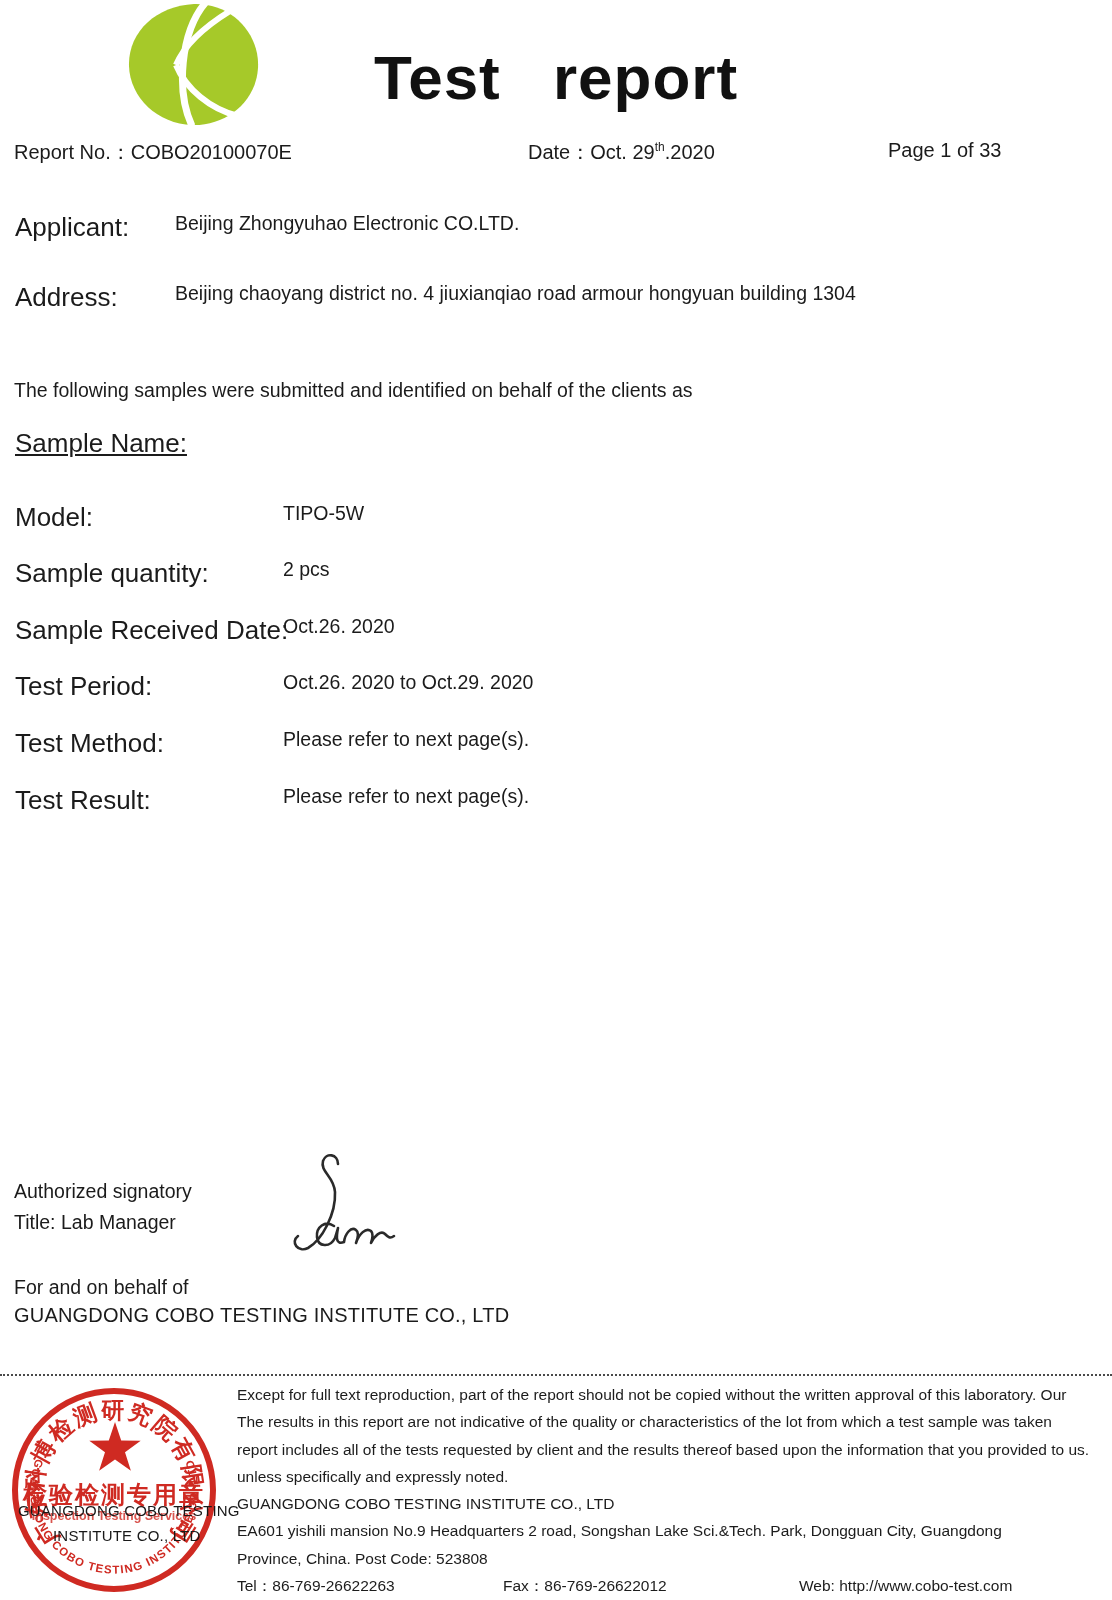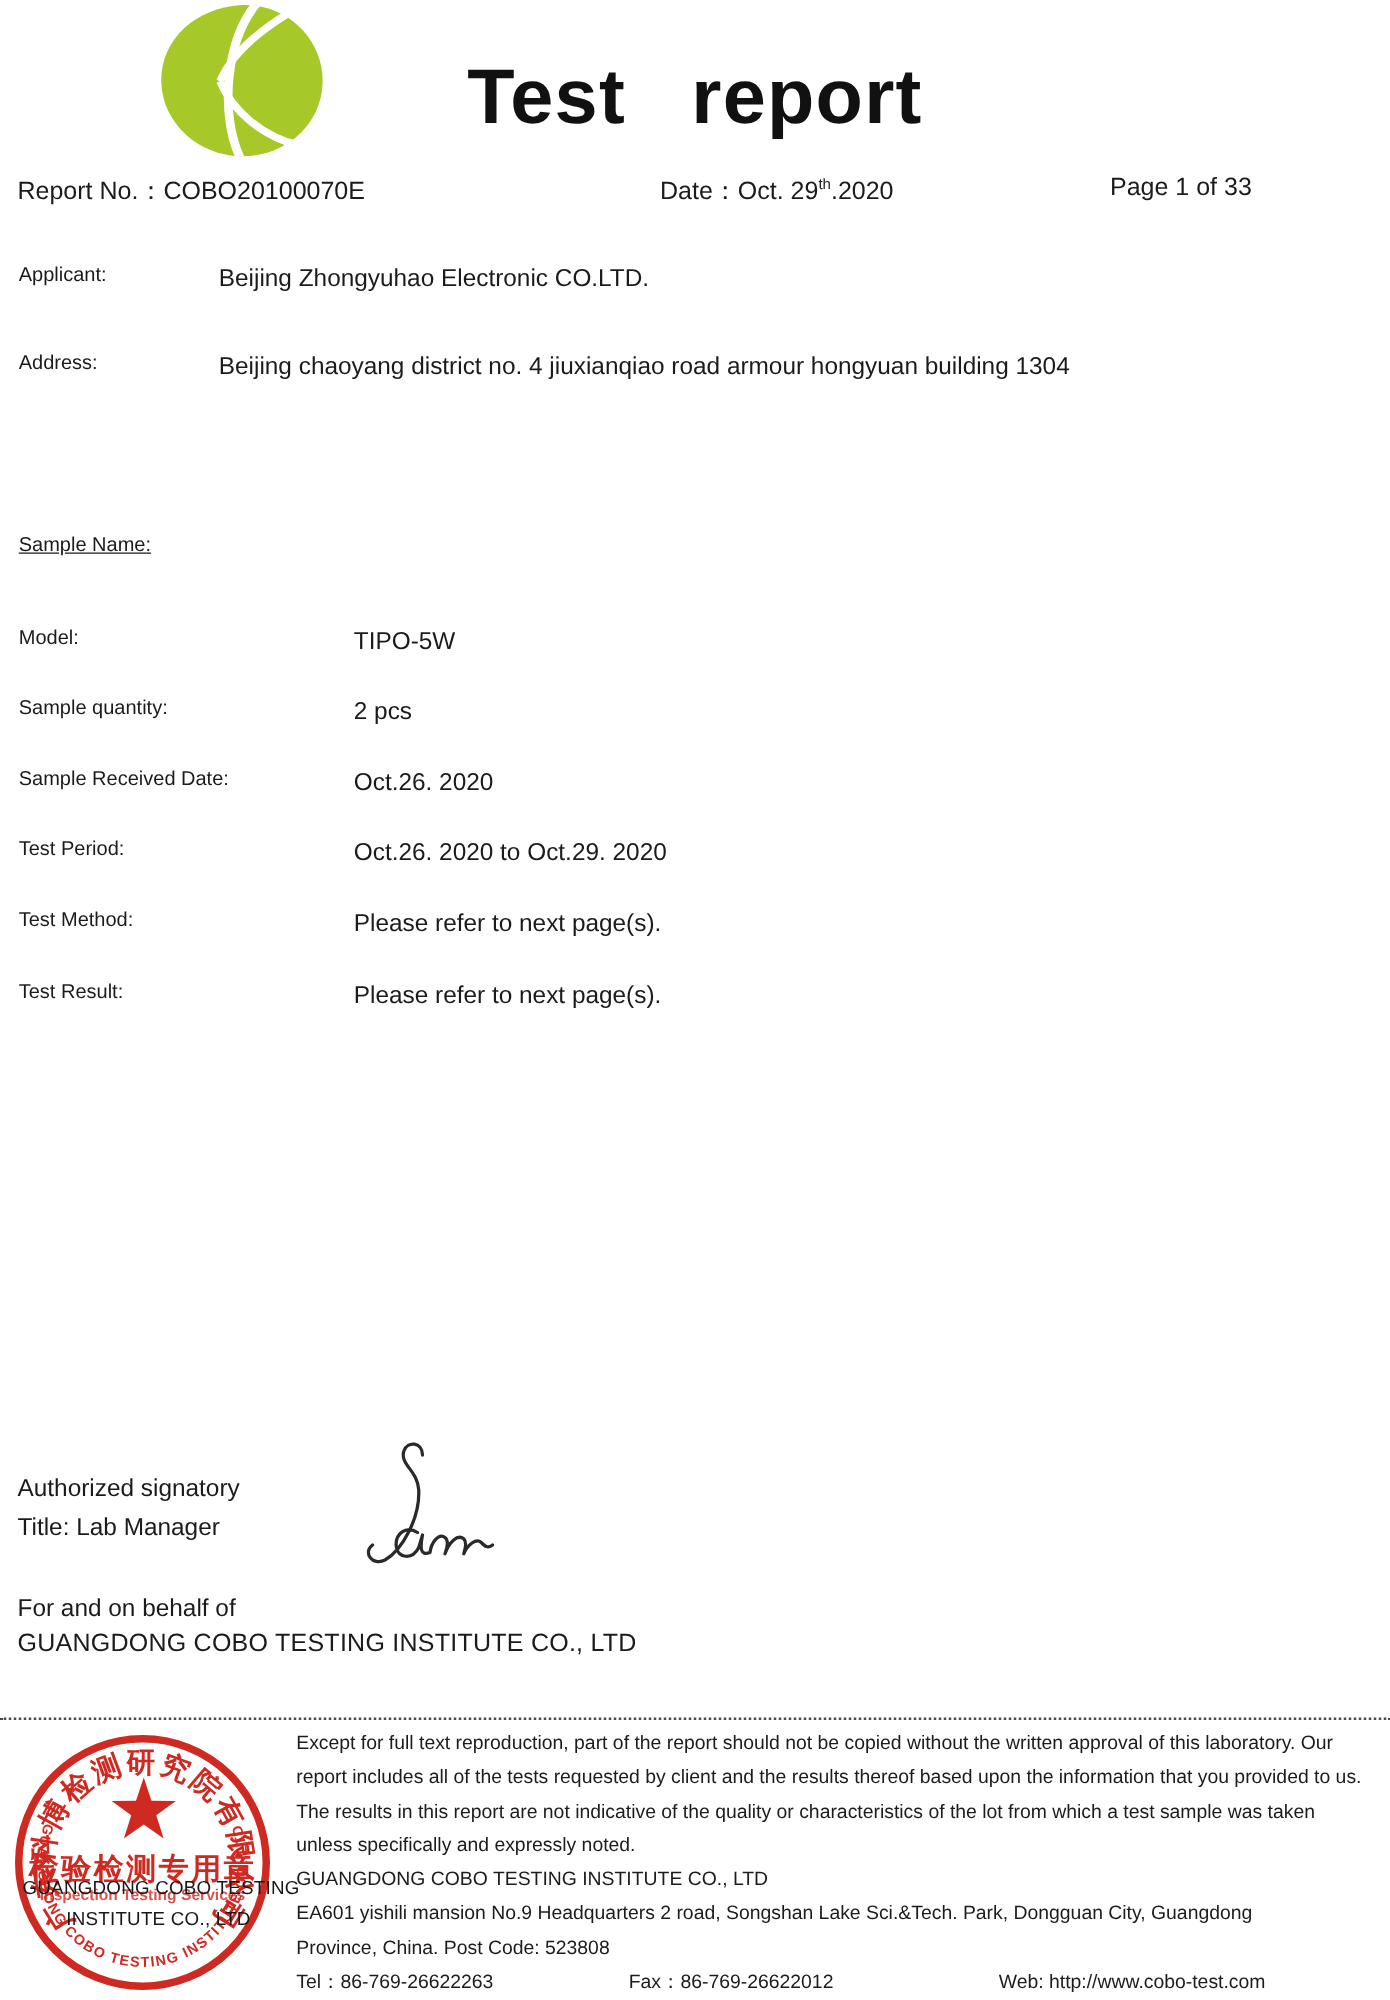--- a/index.html
+++ b/index.html
@@ -15,21 +15,21 @@
   .abs{position:absolute;}
   
   .title{
     left:0;top:42px;width:1112px;
     text-align:center;
     font-size:62px;font-weight:bold;color:#111;
     word-spacing:34px;letter-spacing:1px;
   }
   .hdr{top:139px;font-size:20px;white-space:nowrap;}
   
-  .lbl{font-size:16px;white-space:nowrap;}
+  .lbl{font-size:26px;white-space:nowrap;}
   .val{font-size:19.5px;white-space:nowrap;}
   .intro{font-size:19.5px;}
   
   .sig-text{font-size:19.5px;}
   .company-line{font-size:20px;letter-spacing:0.2px;}
   
   .dotline{left:0;top:1374px;width:1112px;border-top:2px dotted #4a4a4a;height:0;}
   .disc{left:237px;top:1381px;width:872px;font-size:15.5px;line-height:27.3px;color:#1c1c1c;}
   .disc .fline{white-space:nowrap;}
   .telrow{position:relative;height:27.3px;}
@@ -58,20 +58,21 @@
 
   <div class="abs hdr" style="left:14px;"><span>Report No.：</span><span>COBO20100070E</span></div>
   <div class="abs hdr" style="left:528px;"><span>Date：</span><span>Oct. 29</span><sup>th</sup><span>.2020</span></div>
   <div class="abs hdr" style="left:888px;">Page 1 of 33</div>
 
   <div class="abs lbl" style="left:15px;top:212px;">Applicant:</div>
   <div class="abs val" style="left:175px;top:212px;">Beijing Zhongyuhao Electronic CO.LTD.</div>
   <div class="abs lbl" style="left:15px;top:282px;">Address:</div>
   <div class="abs val" style="left:175px;top:282px;">Beijing chaoyang district no. 4 jiuxianqiao road armour hongyuan building 1304</div>
 
+  <div class="abs intro" style="left:14px;top:379px;">The following samples were submitted and identified on behalf of the clients as</div>
 
   <div class="abs lbl" style="left:15px;top:428px;text-decoration:underline;">Sample Name:</div>
 
   <div class="abs lbl" style="left:15px;top:502px;">Model:</div>
   <div class="abs val" style="left:283px;top:502px;text-align:right;">TIPO-5W</div>
 
   <div class="abs lbl" style="left:15px;top:558px;">Sample quantity:</div>
   <div class="abs val" style="left:283px;top:558px;">2 pcs</div>
 
   <div class="abs lbl" style="left:15px;top:615px;">Sample Received Date:</div>
@@ -120,22 +121,22 @@
         <textPath href="#arcBottom" startOffset="50%" text-anchor="middle">GUANGDONG COBO TESTING INSTITUTE CO.,LTD</textPath>
       </text>
     </svg>
   </div>
 
   <div class="abs stamp-overlay" style="left:18px;top:1502px;">GUANGDONG COBO TESTING</div>
   <div class="abs stamp-overlay" style="left:53px;top:1527px;">INSTITUTE CO., LTD</div>
 
   <div class="abs disc">
     <div class="fline">Except for full text reproduction, part of the report should not be copied without the written approval of this laboratory. Our</div>
+    <div class="fline">The results in this report are not indicative of the quality or characteristics of the lot from which a test sample was taken</div>
     <div class="fline">report includes all of the tests requested by client and the results thereof based upon the information that you provided to us.</div>
-    <div class="fline">The results in this report are not indicative of the quality or characteristics of the lot from which a test sample was taken</div>
     <div class="fline">unless specifically and expressly noted.</div>
     <div class="fline">GUANGDONG COBO TESTING INSTITUTE CO., LTD</div>
     <div class="fline">EA601 yishili mansion No.9 Headquarters 2 road, Songshan Lake Sci.&amp;Tech. Park, Dongguan City, Guangdong</div>
     <div class="fline">Province, China. Post Code: 523808</div>
     <div class="telrow">
       <span class="tel">Tel：86-769-26622263</span>
       <span class="fax">Fax：86-769-26622012</span>
       <span class="web">Web: http://www.cobo-test.com</span>
     </div>
   </div>

